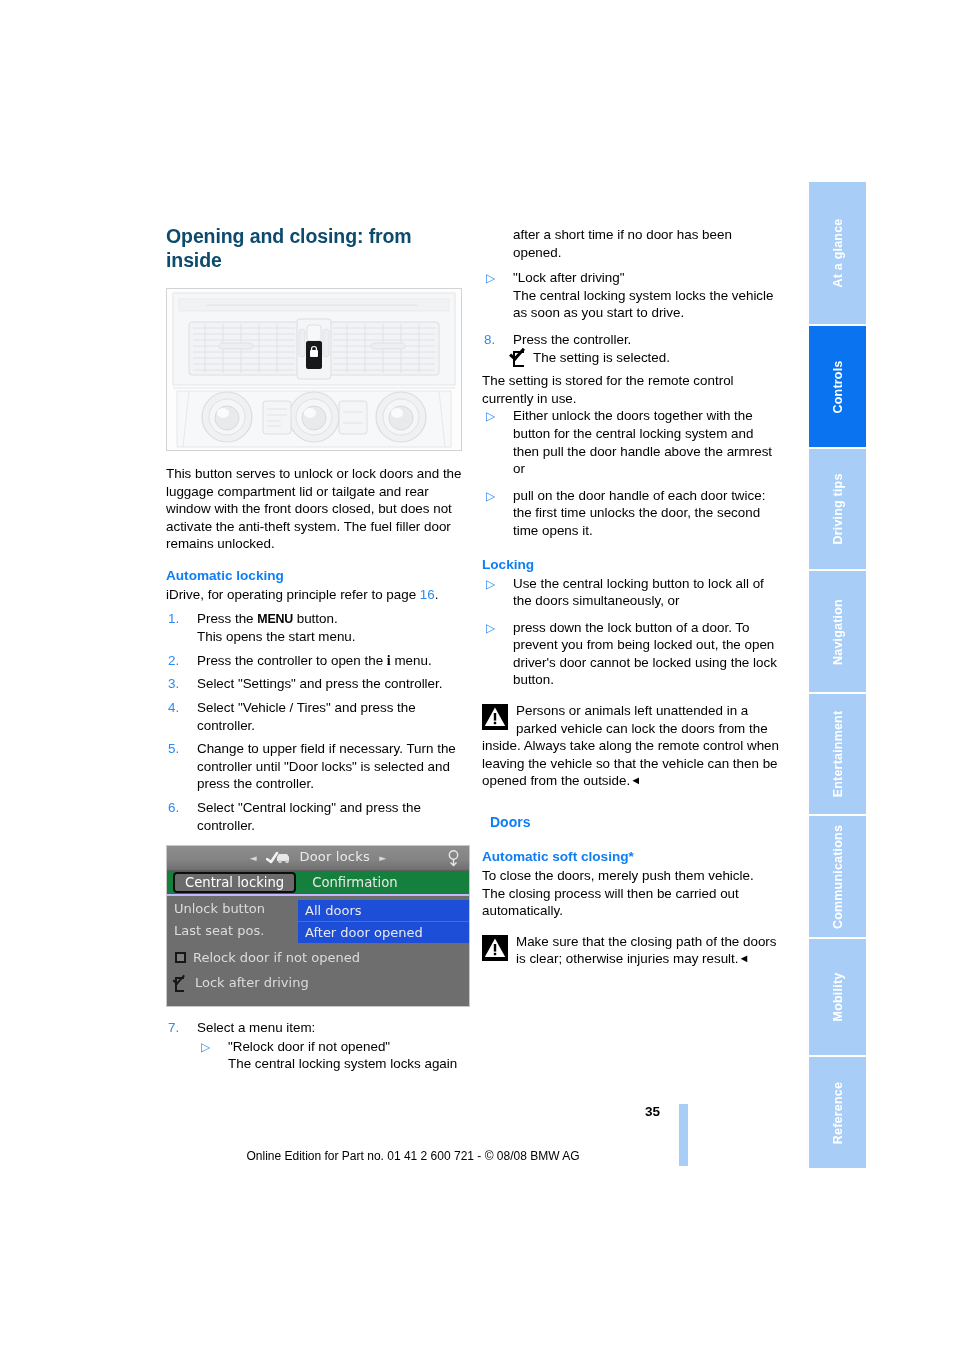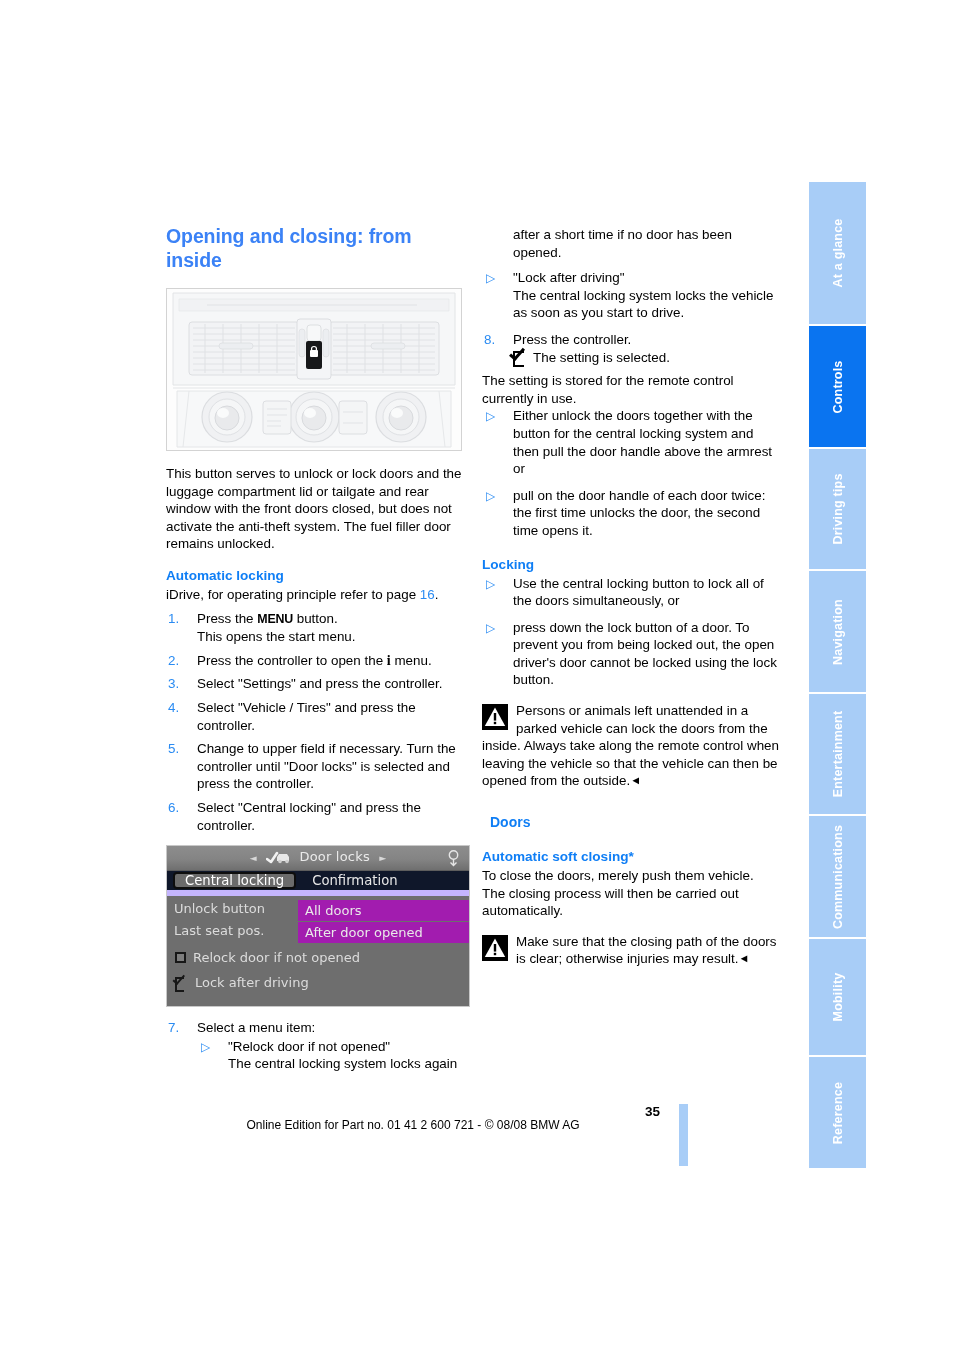--- a/index.html
+++ b/index.html
@@ -54,21 +54,21 @@
     position: absolute;
     top: 224px;
     width: 298px;
     font-size: 13.4px;
     line-height: 17.6px;
   }
   .col-left  { left: 166px; }
   .col-right { left: 482px; top: 226px; }
 
   h1.title {
-    color: #3b82f6;
+    color: #0c4a6e;
     font-size: 19.5px;
     font-weight: bold;
     line-height: 24px;
     margin: 0 0 16px 0;
     letter-spacing: -0.1px;
   }
   h2.sec {
     color: #0f7ef5;
     font-size: 14px;
     font-weight: bold;
@@ -224,22 +224,22 @@
     position: absolute;
     right: 9px;
     top: 4px;
     color: #e6e6e6;
     font-size: 12px;
   }
   .id-tabs {
     display: flex;
     height: 25px;
     align-items: stretch;
-    background: #0f172a;
-    border-bottom: 6px solid #c4b5fd;
+    background: #15803d;
+    border-bottom: 2px solid #c4b5fd;
     padding-left: 6px;
   }
   .id-tab {
     flex: 0 0 auto;
     display: flex;
     align-items: center;
     justify-content: center;
     color: #e8e8e8;
     font-size: 13.2px;
     padding: 0 10px;
@@ -258,21 +258,21 @@
     margin-bottom: 1px;
   }
   .id-row .id-key {
     width: 131px;
     padding-left: 7px;
     color: #dcdcdc;
     font-size: 13px;
   }
   .id-row .id-val {
     flex: 1;
-    background: #a21caf;
+    background: #1d4ed8;
     height: 21px;
     display: flex;
     align-items: center;
     padding-left: 7px;
     color: #e9e9e9;
     font-size: 13px;
   }
   .id-check-row {
     display: flex;
     align-items: center;
@@ -329,21 +329,21 @@
     left: 600px;
     top: 0;
     width: 60px;
     text-align: right;
     font-size: 13.5px;
     font-weight: bold;
   }
   .footer-line {
     position: absolute;
     left: 166px;
-    top: 14px;
+    top: 45px;
     width: 494px;
     text-align: center;
     font-size: 12px;
   }
   .footer-bar {
     position: absolute;
     left: 679px;
     top: 0px;
     width: 9px;
     height: 62px;

